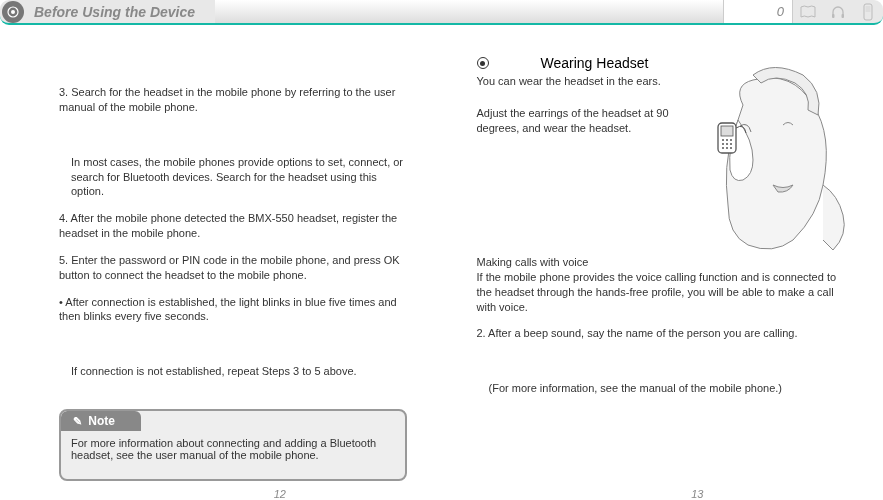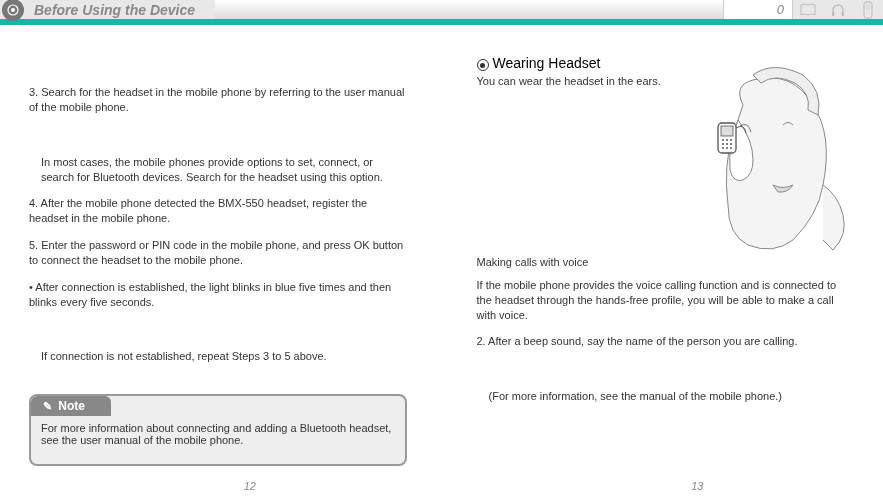--- a/index.html
+++ b/index.html
@@ -8,23 +8,24 @@
     width: 883px;
     height: 500px;
     background: #fff;
     position: relative;
     overflow: hidden;
   }
   .header-bar {
     width: 100%;
     height: 25px;
     background: #e8e8e8;
-    border-bottom: 6px solid #14b8a6;
-    display: flex;
-    align-items: center;
+    border-bottom: 2px solid #14b8a6;
+    display: flex;
+    align-items: center;
+    border-radius: 9px;
   }
   .header-icon {
     width: 22px;
     height: 22px;
     border-radius: 50%;
     background: #777;
     display: flex;
     align-items: center;
     justify-content: center;
     margin-left: 2px;
@@ -75,21 +76,21 @@
     font-size: 14px;
   }
   .content {
     display: flex;
     width: 100%;
     height: calc(100% - 25px);
     position: relative;
   }
   .left-col, .right-col {
     width: 50%;
-    padding: 30px 35px 10px 29px;
+    padding: 30px 35px 10px 59px;
     position: relative;
   }
   .right-col { padding: 30px 40px 10px 35px; }
   .body-text {
     font-size: 11px;
     line-height: 1.35;
     color: #333;
     margin-bottom: 12px;
   }
   .body-text .indent { padding-left: 12px; display: block; margin-top: 40px; }
@@ -119,21 +120,22 @@
   .note-body {
     font-size: 11px;
     padding: 6px 10px 18px 10px;
     color: #333;
   }
   .section-title {
     font-size: 14px;
     font-weight: normal;
     margin-bottom: 3px;
     display: flex;
-    align-items: flex-end;
+    align-items: center;
+    gap: 48px;
   }
   .bullet-circ {
     display: inline-flex;
     width: 12px; height: 12px;
     border: 1.5px solid #333;
     border-radius: 50%;
     align-items: center;
     justify-content: center;
     margin-right: 4px;
   }
@@ -153,21 +155,21 @@
   }
   .illustration {
     position: absolute;
     right: -10px;
     top: 10px;
     width: 170px;
     height: 190px;
   }
   .page-footer {
     position: absolute;
-    bottom: 8px;
+    bottom: 0;
     width: 100%;
     text-align: center;
     font-size: 11px;
     color: #888;
     font-style: italic;
   }
 </style>
 </head>
 <body>
 
@@ -231,20 +233,21 @@
 
   <div class="right-col">
 
     <div class="wearing-block">
       <div class="section-title">
         <span class="bullet-circ"></span>
         <span>Wearing Headset</span>
       </div>
       <div class="wearing-text">
         <p class="body-text" style="margin-bottom:17px">You can wear the headset in the ears.</p>
+        <p class="body-text">Adjust the earrings of the headset at 90 degrees, and wear the headset.</p>
       </div>
       <div class="illustration">
         <svg viewBox="0 0 170 190" width="170" height="190">
           <path d="M60 40 Q50 20 70 15 Q110 5 130 40 Q150 70 140 120 Q135 150 110 175 Q90 190 65 180 Q45 170 45 140 Q40 100 50 70 Z" fill="#f4f4f4" stroke="#888" stroke-width="1"></path>
           <path d="M55 55 Q70 75 70 95 Q70 110 60 115 Q50 118 47 105 Q45 80 55 55 Z" fill="#fff" stroke="#888" stroke-width="1"></path>
           <path d="M140 120 Q155 130 160 150 Q165 170 150 185 L140 175" fill="#f4f4f4" stroke="#888" stroke-width="1"></path>
           <path d="M70 10 Q90 -5 120 10 Q140 25 135 50 L125 45 Q128 28 112 18 Q92 8 78 18 Z" fill="#eee" stroke="#888" stroke-width="1"></path>
           <g transform="translate(35,58)">
             <rect x="0" y="0" width="18" height="30" rx="4" fill="#fff" stroke="#555" stroke-width="1.3"></rect>
             <rect x="3" y="3" width="12" height="10" fill="#ddd" stroke="#555" stroke-width="0.8"></rect>
@@ -260,21 +263,21 @@
             <path d="M18 5 Q26 0 28 10" fill="none" stroke="#555" stroke-width="1"></path>
             <path d="M22 3 Q30 -2 33 9" fill="none" stroke="#555" stroke-width="0.8"></path>
           </g>
           <path d="M100 60 Q105 55 110 60" fill="none" stroke="#888" stroke-width="1"></path>
           <path d="M90 120 Q100 125 110 120 Q105 128 95 127 Z" fill="#ddd" stroke="#888" stroke-width="1"></path>
         </svg>
       </div>
     </div>
 
     <div>
-      <p class="body-text" style="margin-bottom:8px">Making calls with voice</p>
+      <p class="body-text" style="margin-bottom:0">Making calls with voice</p>
       <p class="body-text">If the mobile phone provides the voice calling function and is connected to the headset through the hands-free profile, you will be able to make a call with voice.</p>
       <p class="body-text">
         <span>2. After a beep sound, say the name of the person you are calling.</span>
         <span class="indent">(For more information, see the manual of the mobile phone.)</span>
       </p>
     </div>
 
     <div class="page-footer">13</div>
   </div>
 

